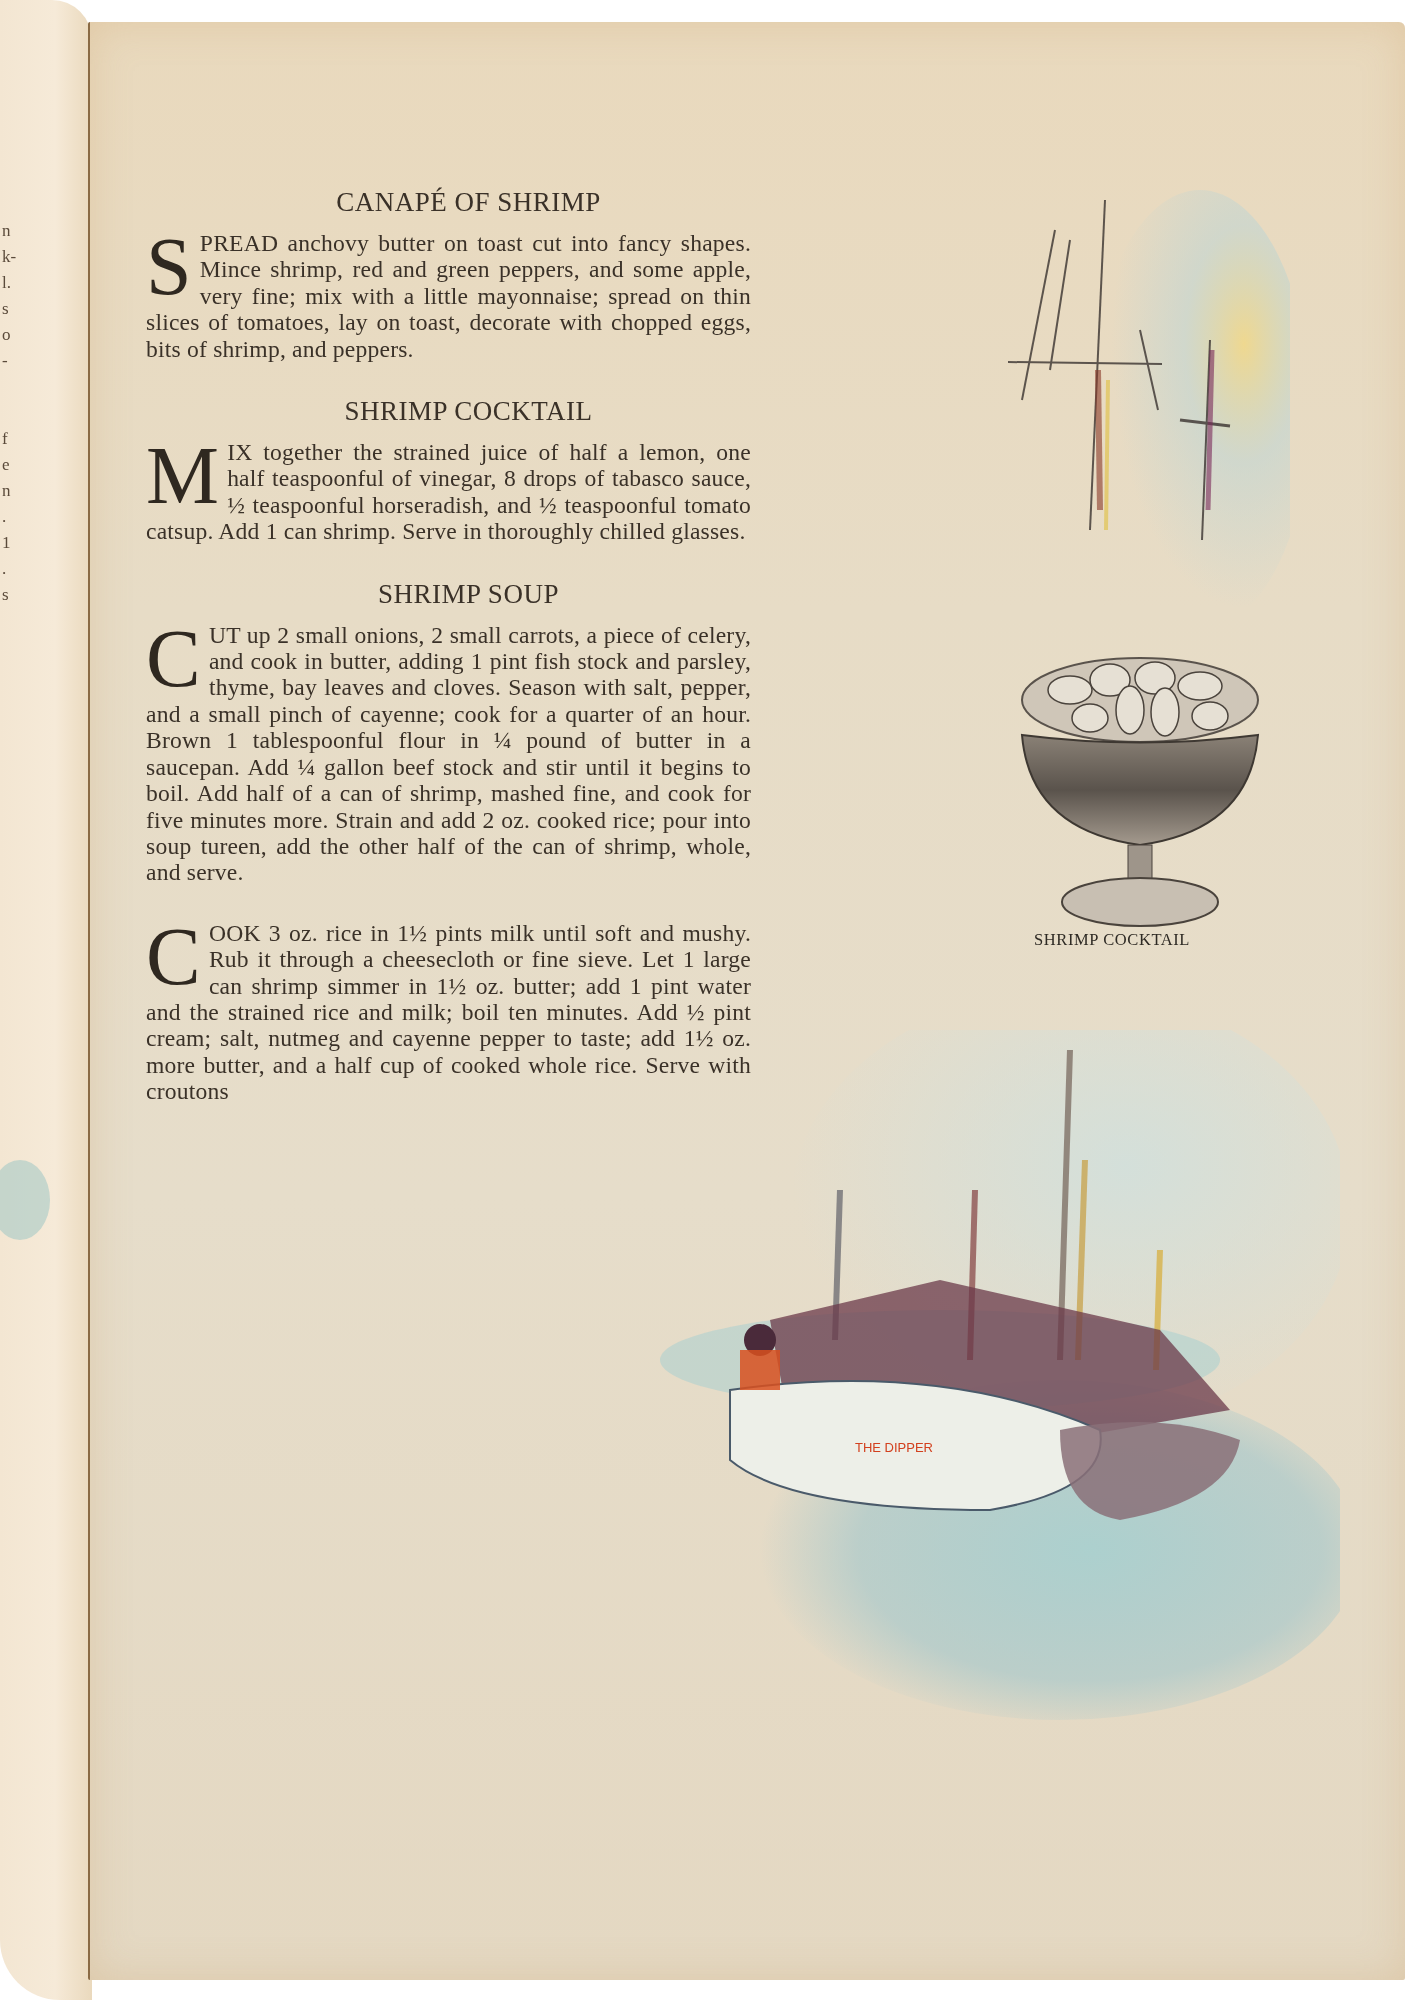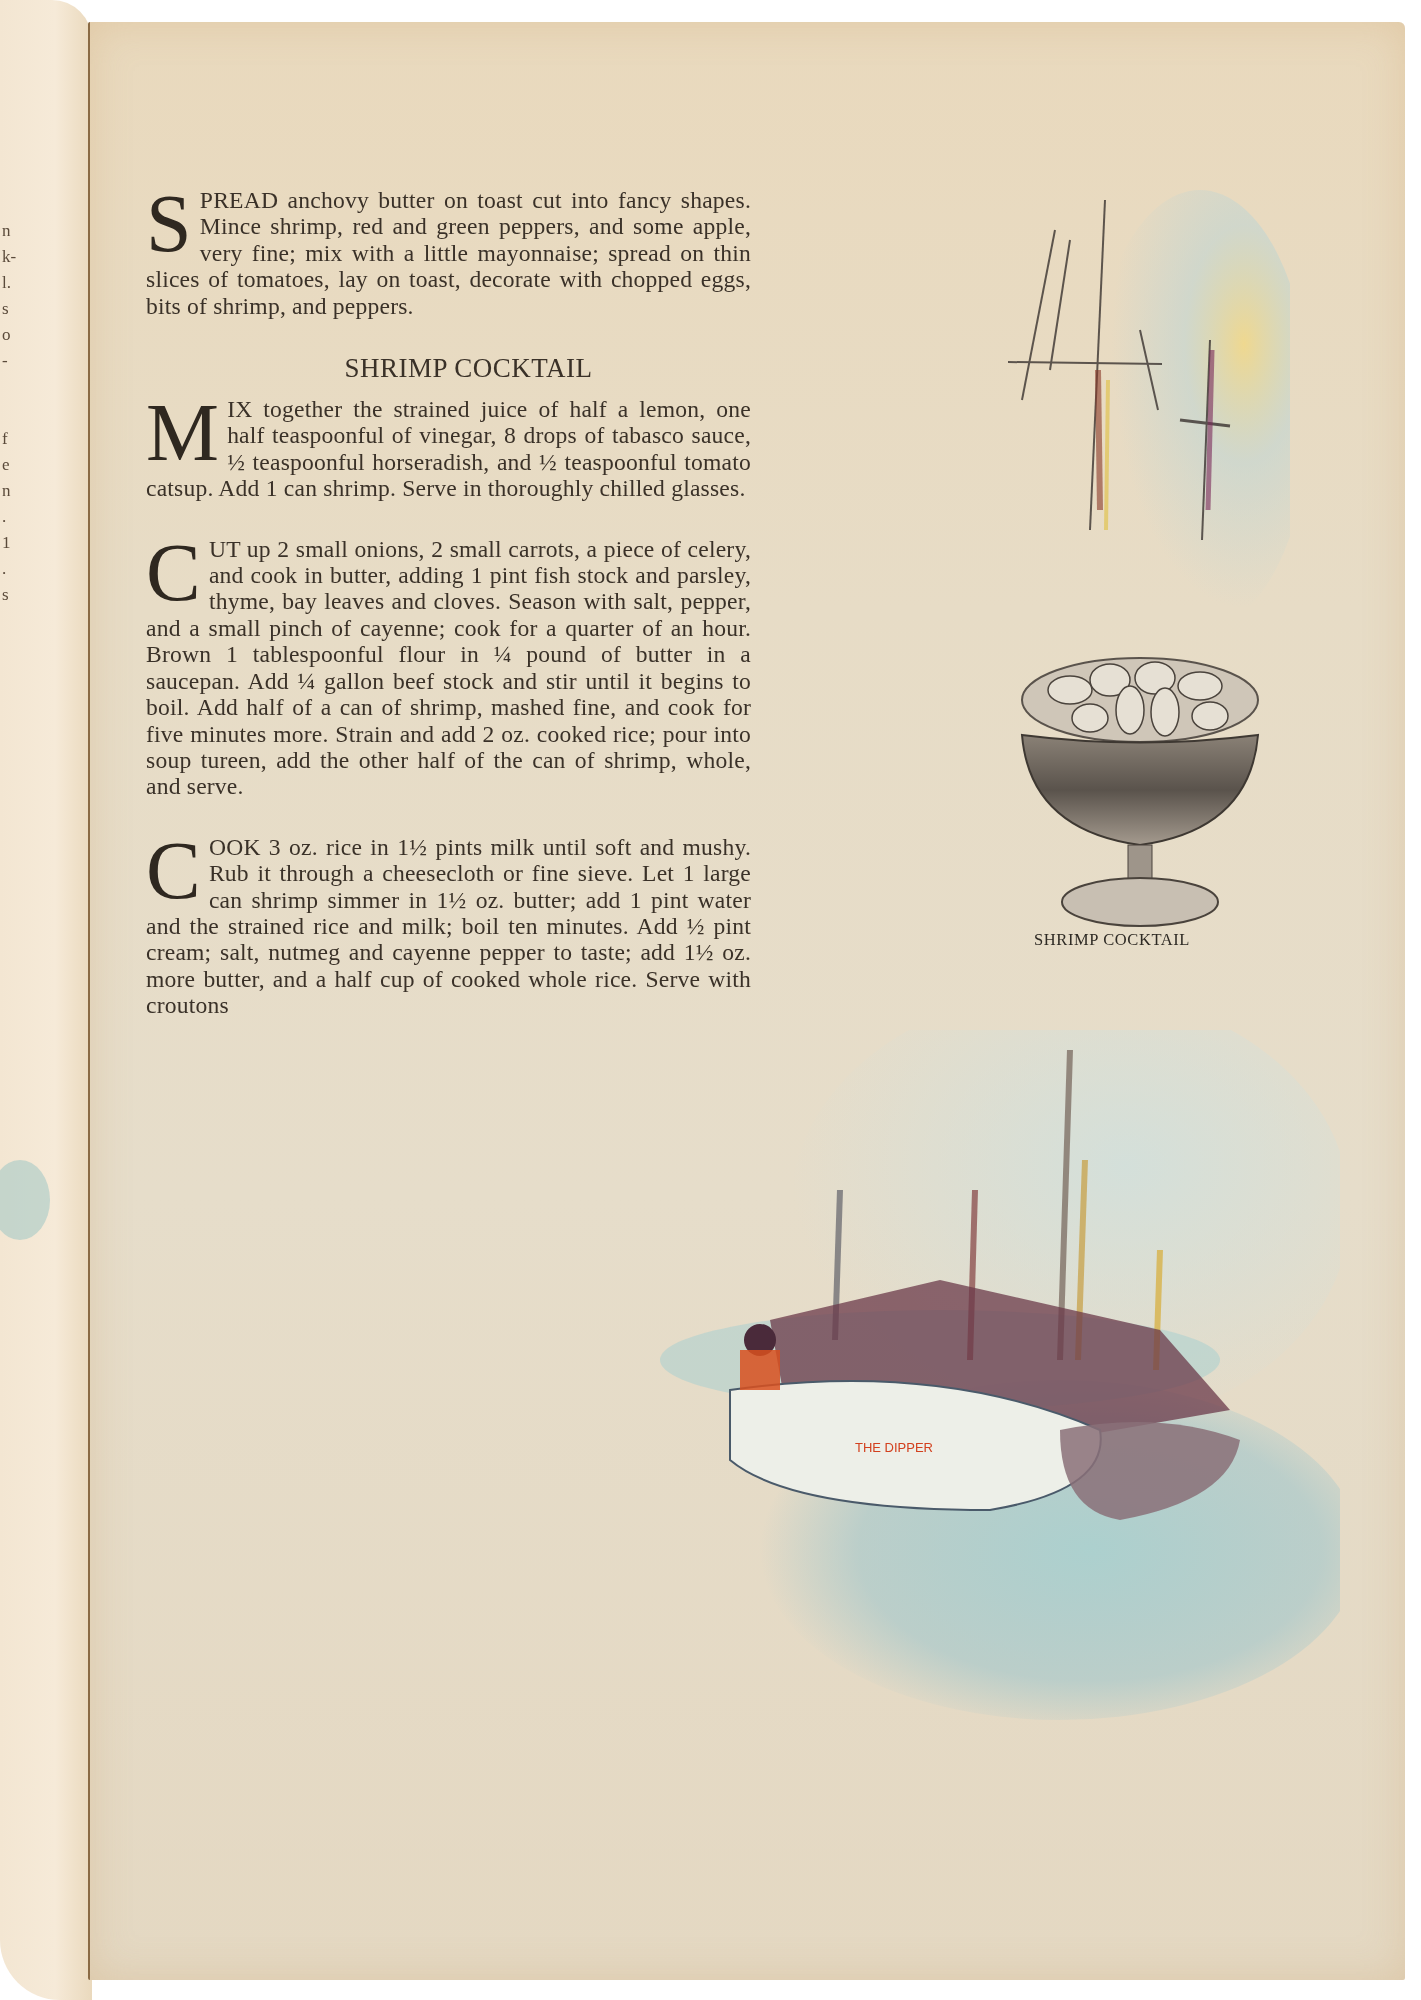--- a/index.html
+++ b/index.html
@@ -73,33 +73,35 @@
   <span class="frag" style="top:586px">s</span>
   <svg style="position:absolute;left:-10px;top:1150px" width="80" height="120">
     <ellipse cx="30" cy="50" rx="30" ry="40" fill="#9fc6c4" opacity="0.55"></ellipse>
   </svg>
 </div>
 
 <div class="page">
   <div class="text-col">
 
     <section class="recipe">
+      <h2 class="recipe-title">CANAPÉ OF SHRIMP</h2>
       <p class="recipe-body">
         <span class="dropcap">S</span><span>PREAD anchovy butter on toast cut into fancy shapes. Mince shrimp, red and green peppers, and some apple, very fine; mix with a little mayonnaise; spread on thin slices of tomatoes, lay on toast, decorate with chopped eggs, bits of shrimp, and peppers.</span>
       </p>
     </section>
 
     <section class="recipe">
       <h2 class="recipe-title">SHRIMP COCKTAIL</h2>
       <p class="recipe-body">
         <span class="dropcap">M</span><span>IX together the strained juice of half a lemon, one half teaspoonful of vinegar, 8 drops of tabasco sauce, ½ teaspoonful horseradish, and ½ teaspoonful tomato catsup. Add 1 can shrimp. Serve in thoroughly chilled glasses.</span>
       </p>
     </section>
 
     <section class="recipe">
+      <h2 class="recipe-title">SHRIMP SOUP</h2>
       <p class="recipe-body">
         <span class="dropcap">C</span><span>UT up 2 small onions, 2 small carrots, a piece of celery, and cook in butter, adding 1 pint fish stock and parsley, thyme, bay leaves and cloves. Season with salt, pepper, and a small pinch of cayenne; cook for a quarter of an hour. Brown 1 tablespoonful flour in ¼ pound of butter in a saucepan. Add ¼ gallon beef stock and stir until it begins to boil. Add half of a can of shrimp, mashed fine, and cook for five minutes more. Strain and add 2 oz. cooked rice; pour into soup tureen, add the other half of the can of shrimp, whole, and serve.</span>
       </p>
     </section>
 
     <section class="recipe">
       <p class="recipe-body">
         <span class="dropcap">C</span><span>OOK 3 oz. rice in 1½ pints milk until soft and mushy. Rub it through a cheesecloth or fine sieve. Let 1 large can shrimp simmer in 1½ oz. butter; add 1 pint water and the strained rice and milk; boil ten minutes. Add ½ pint cream; salt, nutmeg and cayenne pepper to taste; add 1½ oz. more butter, and a half cup of cooked whole rice. Serve with croutons</span>
       </p>
     </section>

